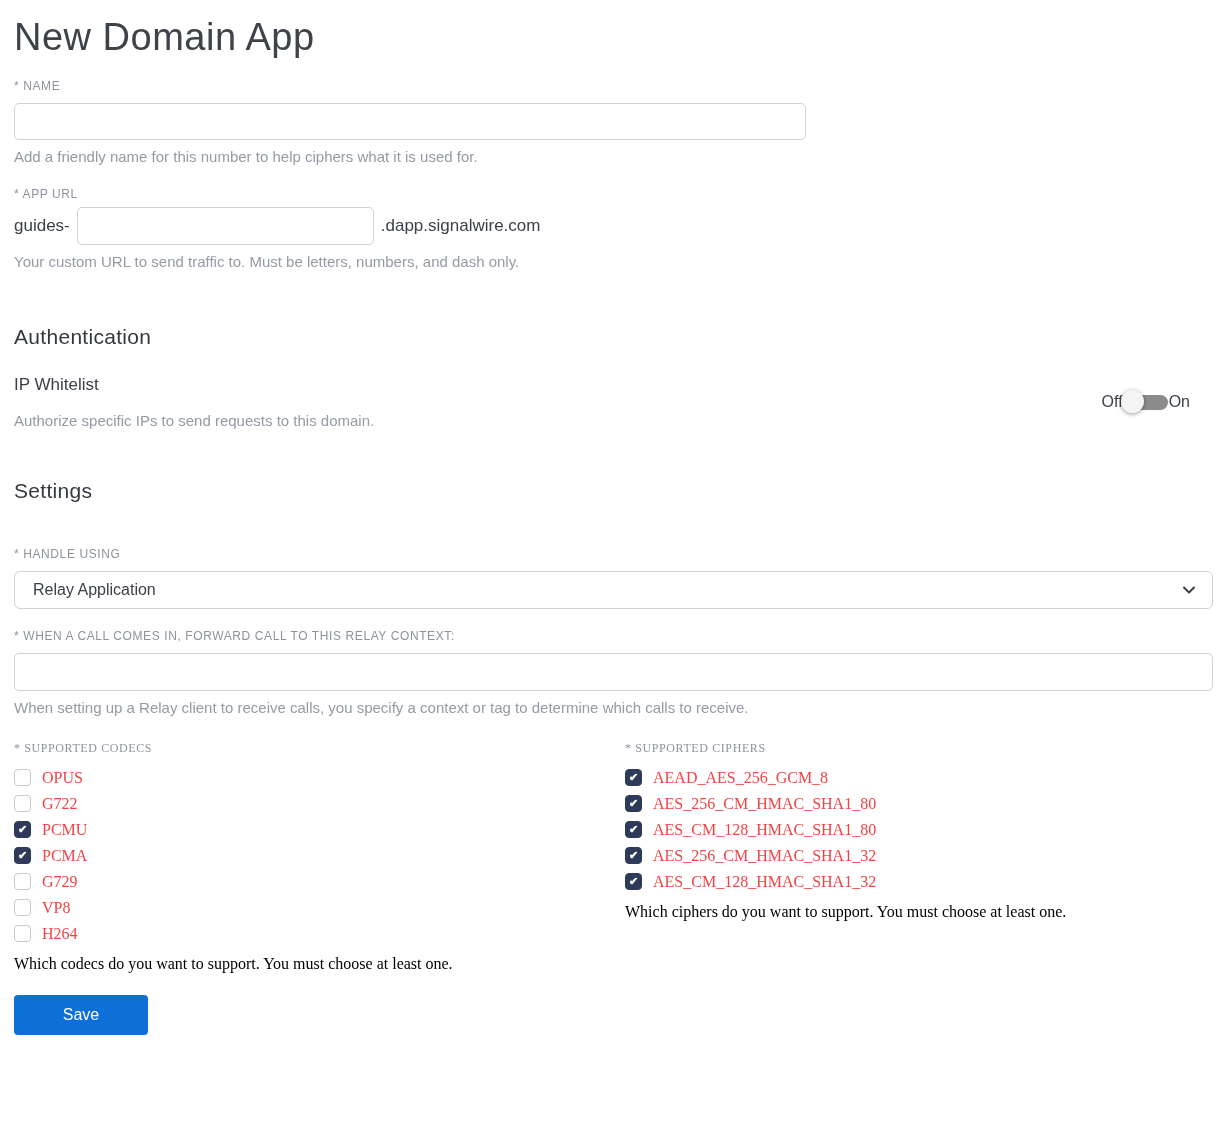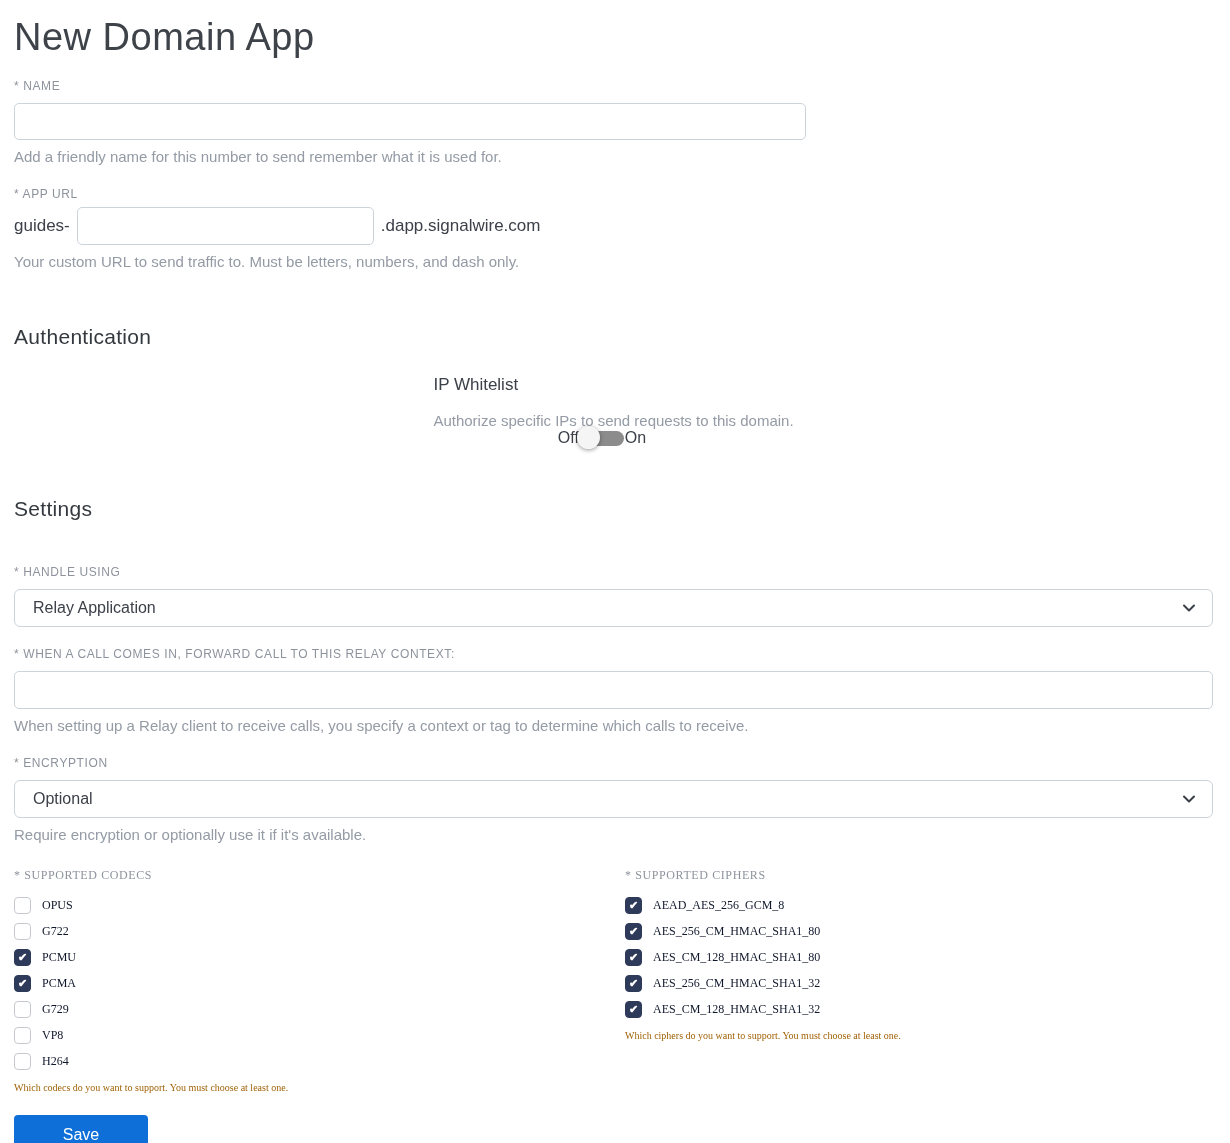--- a/index.html
+++ b/index.html
@@ -71,21 +71,20 @@
     letter-spacing: 0.3px;
   }
   .section-auth { margin-top: 52px; }
   .section-settings { margin-top: 50px; }
 
   .auth-row {
     display: flex;
     justify-content: space-between;
     align-items: center;
     margin-top: 26px;
-    flex-direction: column;
   }
   .auth-label { font-size: 17px; color: #3c4049; }
   .auth-helper { font-size: 15px; color: #949ba5; margin-top: 17px; }
 
   .toggle-group {
     display: flex;
     align-items: center;
     margin-right: 23px;
     font-size: 16px;
     color: #3c4049;
@@ -162,22 +161,22 @@
   .checkbox.checked {
     background: var(--checkbox-checked, #2e3a59);
     border-color: var(--checkbox-checked, #2e3a59);
   }
   .checkmark {
     color: #ffffff;
     font-size: 11px;
     line-height: 1;
     font-weight: bold;
   }
-  .check-label { font-size: 12px; color: #0f172a; }
-  .check-helper { font-size: 10px; color: #a16207; margin-top: 8px; }
+  .check-label { font-size: 16px; color: #ef4444; }
+  .check-helper { font-size: 16px; color: #000000; margin-top: 8px; }
 
   .save-button {
     display: block;
     margin-top: 22px;
     width: 134px;
     height: 40px;
     background: var(--accent-blue, #0e6fd9);
     color: #ffffff;
     font-size: 16px;
     font-family: "Liberation Sans", sans-serif;
@@ -189,21 +188,21 @@
 </head>
 <body>
 
 <div class="container">
 
   <h1 class="page-title">New Domain App</h1>
 
   <div class="form-group group-name">
     <label class="field-label">* NAME</label>
     <input type="text" class="text-input input-name" value="" style="">
-    <div class="helper">Add a friendly name for this number to send remember what it is used for.</div>
+    <div class="helper">Add a friendly name for this number to help ciphers what it is used for.</div>
   </div>
 
   <div class="form-group group-appurl">
     <label class="field-label">* APP URL</label>
     <div class="url-row">
       <span class="url-prefix">guides-</span>
       <input type="text" class="text-input url-input" value="" style="">
       <span class="url-suffix">.dapp.signalwire.com</span>
     </div>
     <div class="helper">Your custom URL to send traffic to. Must be letters, numbers, and dash only.</div>
@@ -241,34 +240,20 @@
       </span>
     </div>
   </div>
 
   <div class="form-group">
     <label class="field-label">* WHEN A CALL COMES IN, FORWARD CALL TO THIS RELAY CONTEXT:</label>
     <input type="text" class="text-input input-wide" style="margin-top: 10px; height: 38px;" value="">
     <div class="helper">When setting up a Relay client to receive calls, you specify a context or tag to determine which calls to receive.</div>
   </div>
 
-  <div class="form-group">
-    <label class="field-label">* ENCRYPTION</label>
-    <div class="select-wrap">
-      <select class="select-input">
-        <option>Optional</option>
-      </select>
-      <span class="chevron">
-        <svg width="18" height="18" viewBox="0 0 18 18">
-            <polyline points="4,6.5 9,11.5 14,6.5" fill="none" stroke="#3a4047" stroke-width="2" stroke-linecap="round" stroke-linejoin="round"></polyline>
-          </svg>
-      </span>
-    </div>
-    <div class="helper">Require encryption or optionally use it if it's available.</div>
-  </div>
 
   <div class="checks-columns">
     <div class="col-codecs">
       <label class="field-label">* SUPPORTED CODECS</label>
       <div class="check-list">
           <label class="check-row">
             <span class="checkbox"></span>
             <span class="check-label">OPUS</span>
           </label>
           <label class="check-row">

